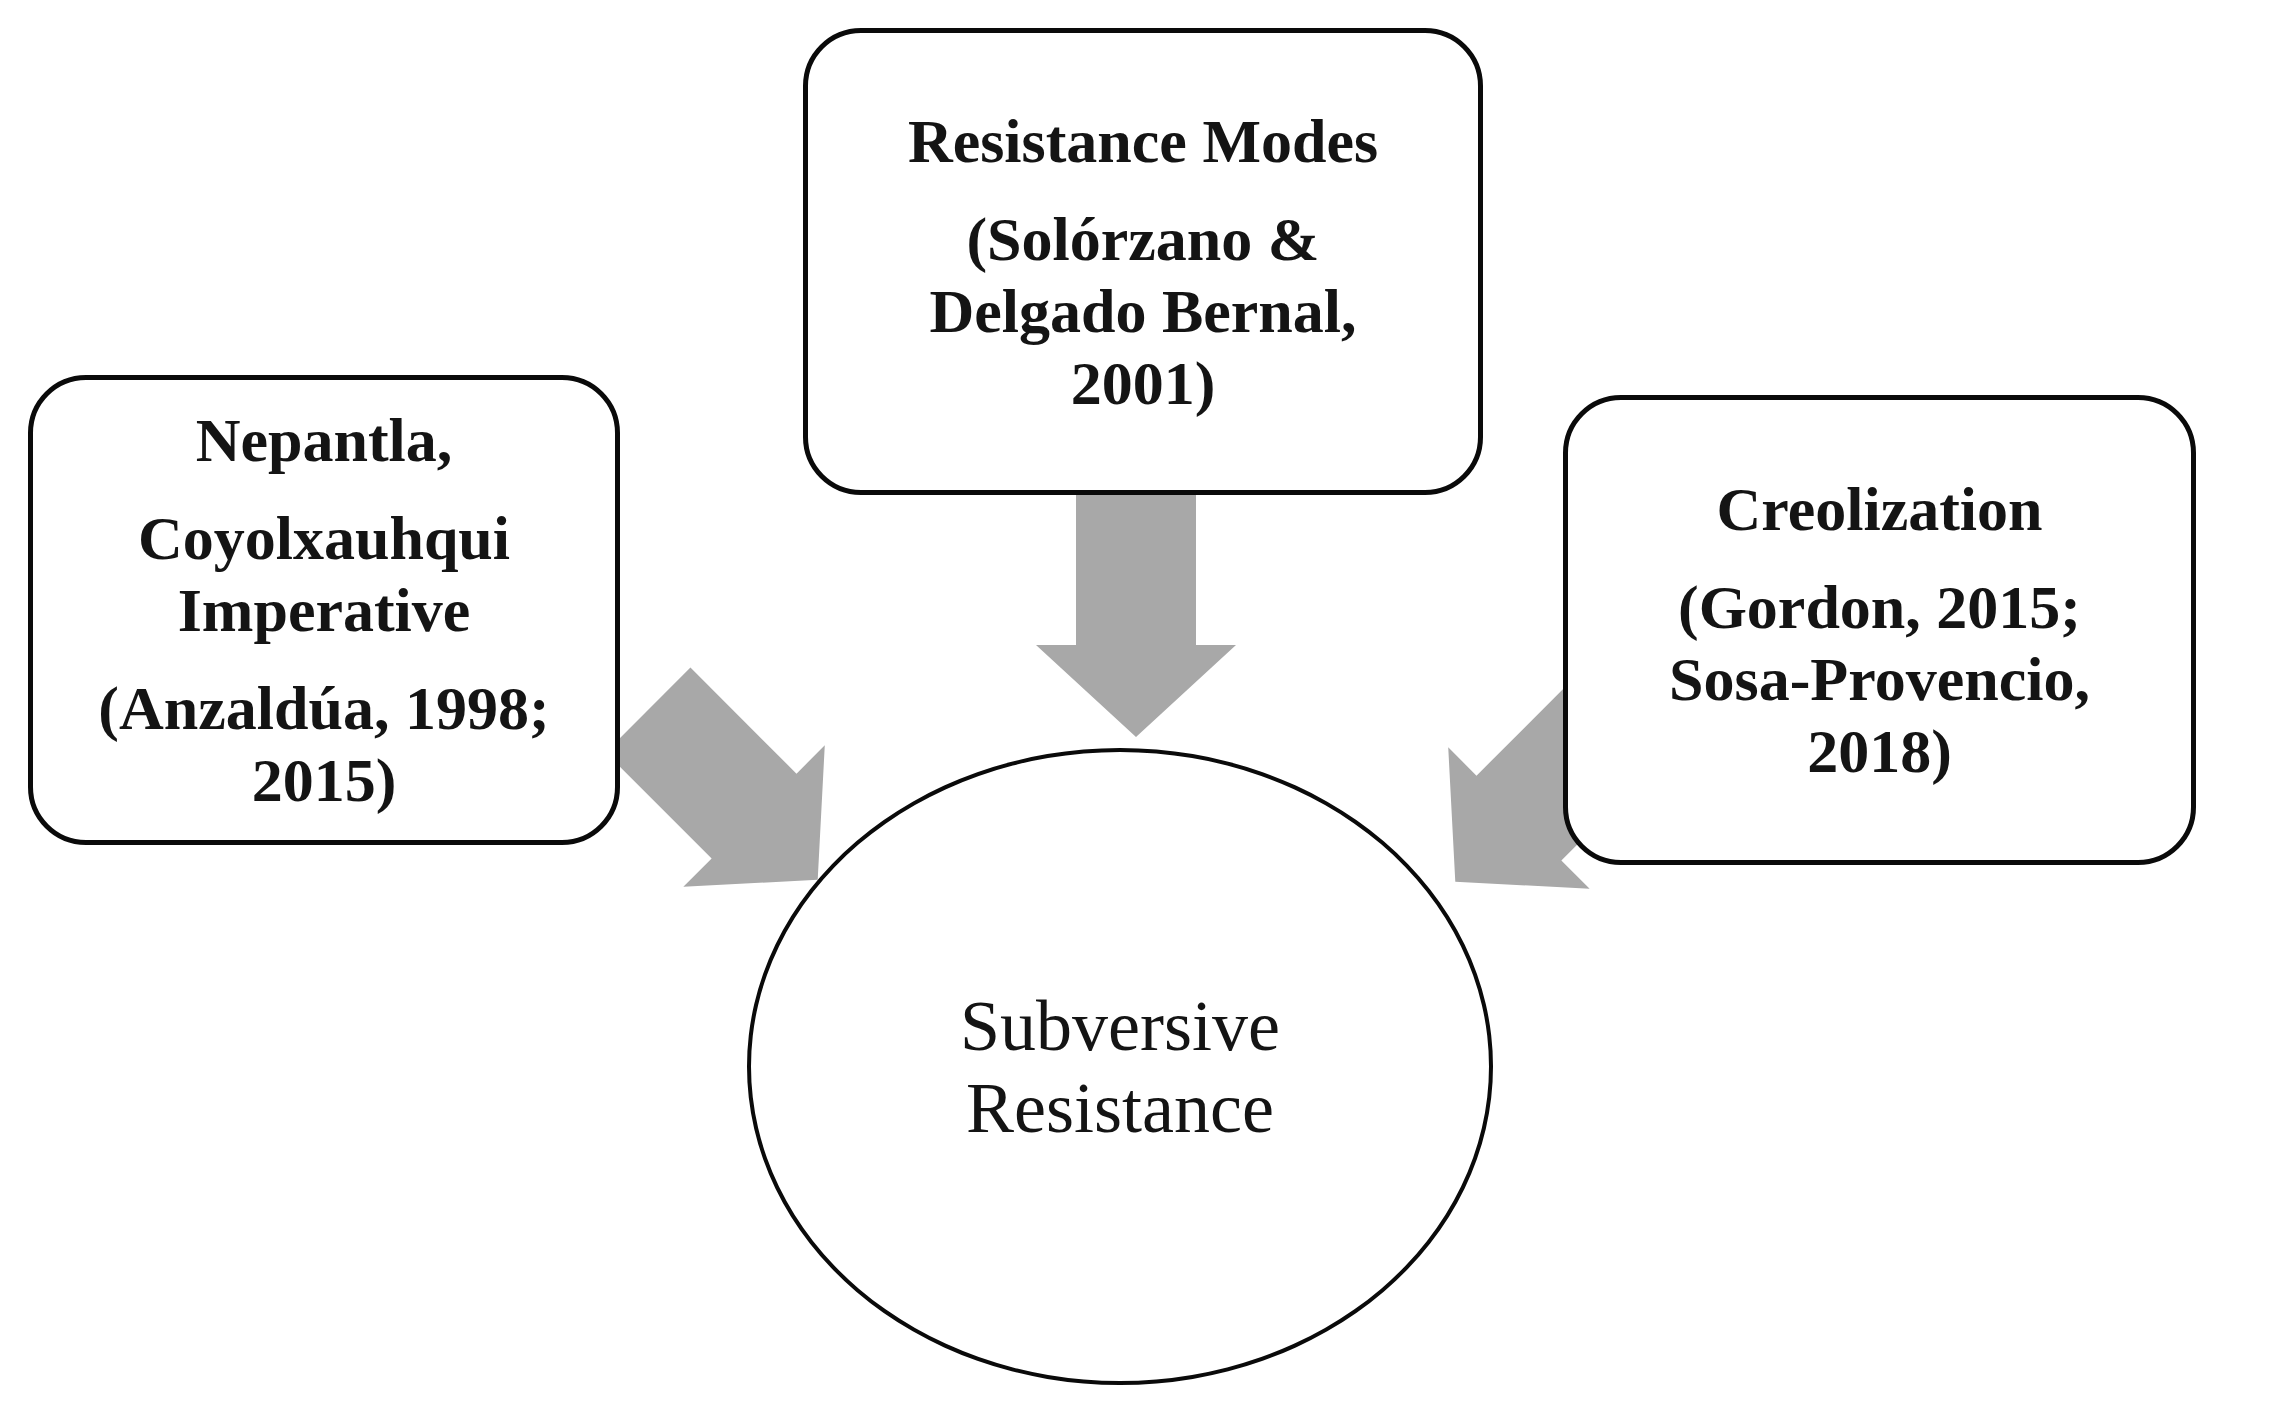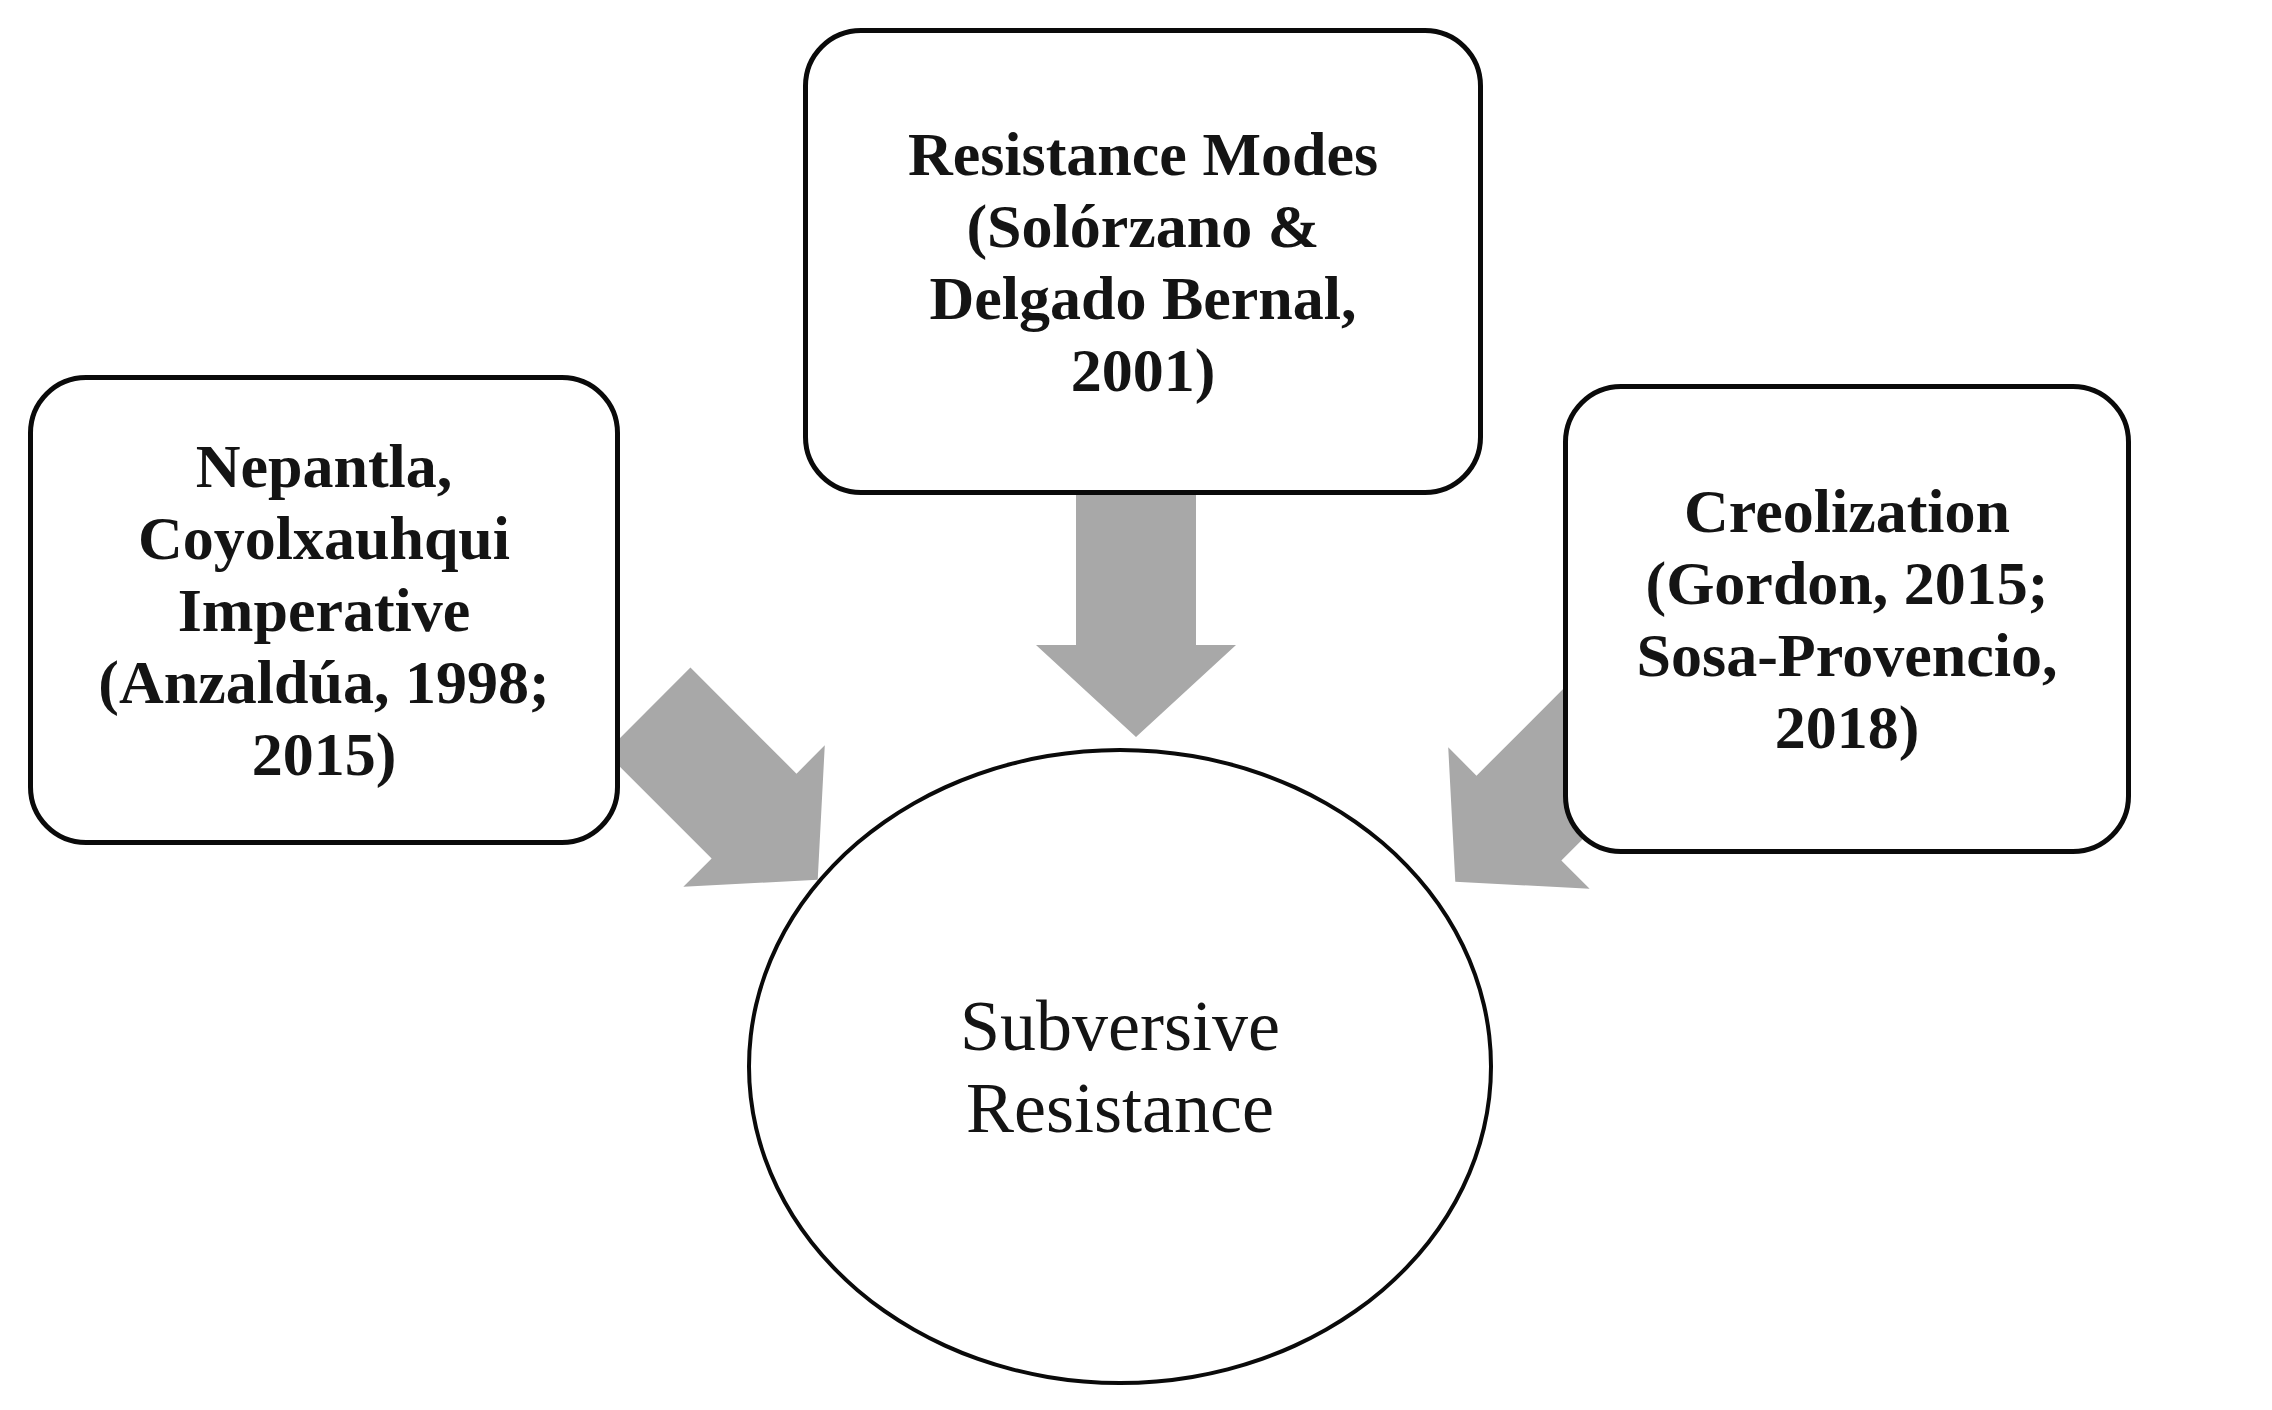--- a/index.html
+++ b/index.html
@@ -30,20 +30,21 @@
   .node-box {
     position: absolute;
     z-index: 2;
     background: var(--bg-color);
     border: 5px solid var(--line-color);
     border-radius: 58px;
     display: flex;
     flex-direction: column;
     align-items: center;
     justify-content: center;
+    gap: 26px;
     text-align: center;
     font-size: 62px;
     font-weight: 600;
     line-height: 72px;
     white-space: pre-line;
   }
   .node-ellipse {
     position: absolute;
     z-index: 2;
     background: var(--bg-color);
@@ -53,21 +54,21 @@
     align-items: center;
     justify-content: center;
     text-align: center;
     font-size: 72px;
     font-weight: 400;
     line-height: 82px;
     white-space: pre-line;
   }
   #box-top    { left: 803px;  top: 28px;  width: 680px; height: 467px; }
   #box-left   { left: 28px;   top: 375px; width: 592px; height: 470px; }
-  #box-right  { left: 1563px; top: 384px; width: 568px; height: 470px; }
+  #box-right  { left: 1563px; top: 395px; width: 633px; height: 470px; }
   #ellipse-center { left: 747px; top: 748px; width: 746px; height: 637px; }
   .para { white-space: pre-line; }
 </style>
 </head>
 <body>
 
 <div class="canvas">
 
   <svg class="arrow-layer" viewBox="0 0 2272 1410" xmlns="http://www.w3.org/2000/svg" aria-hidden="true">
 

